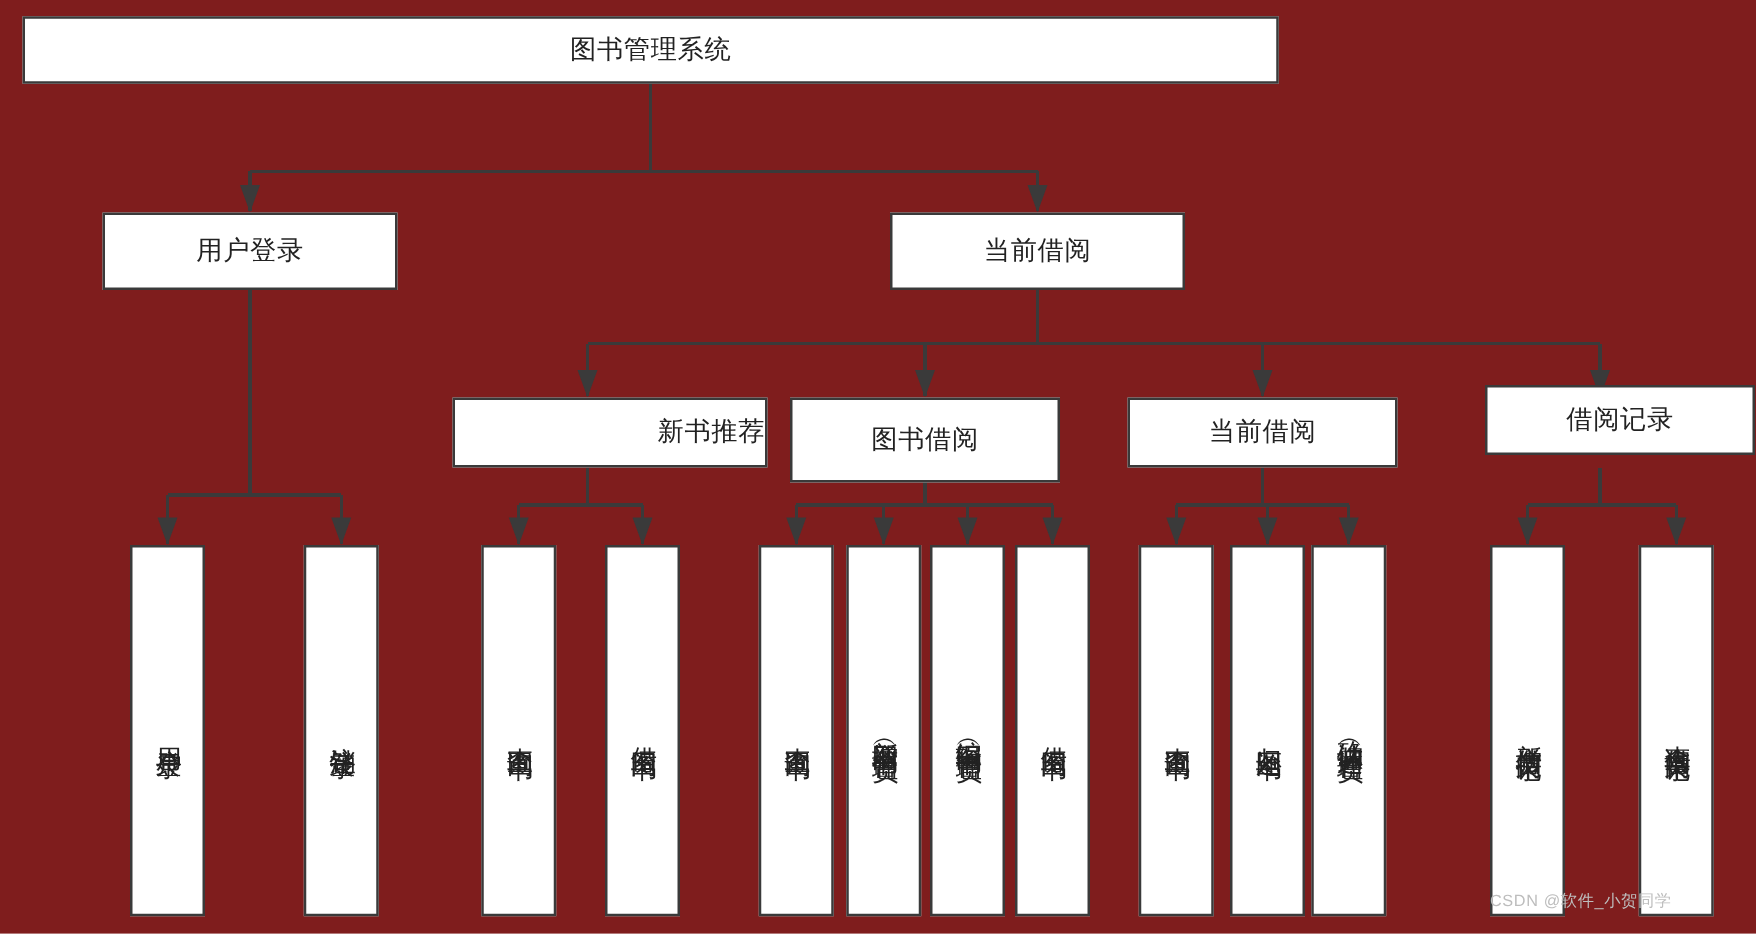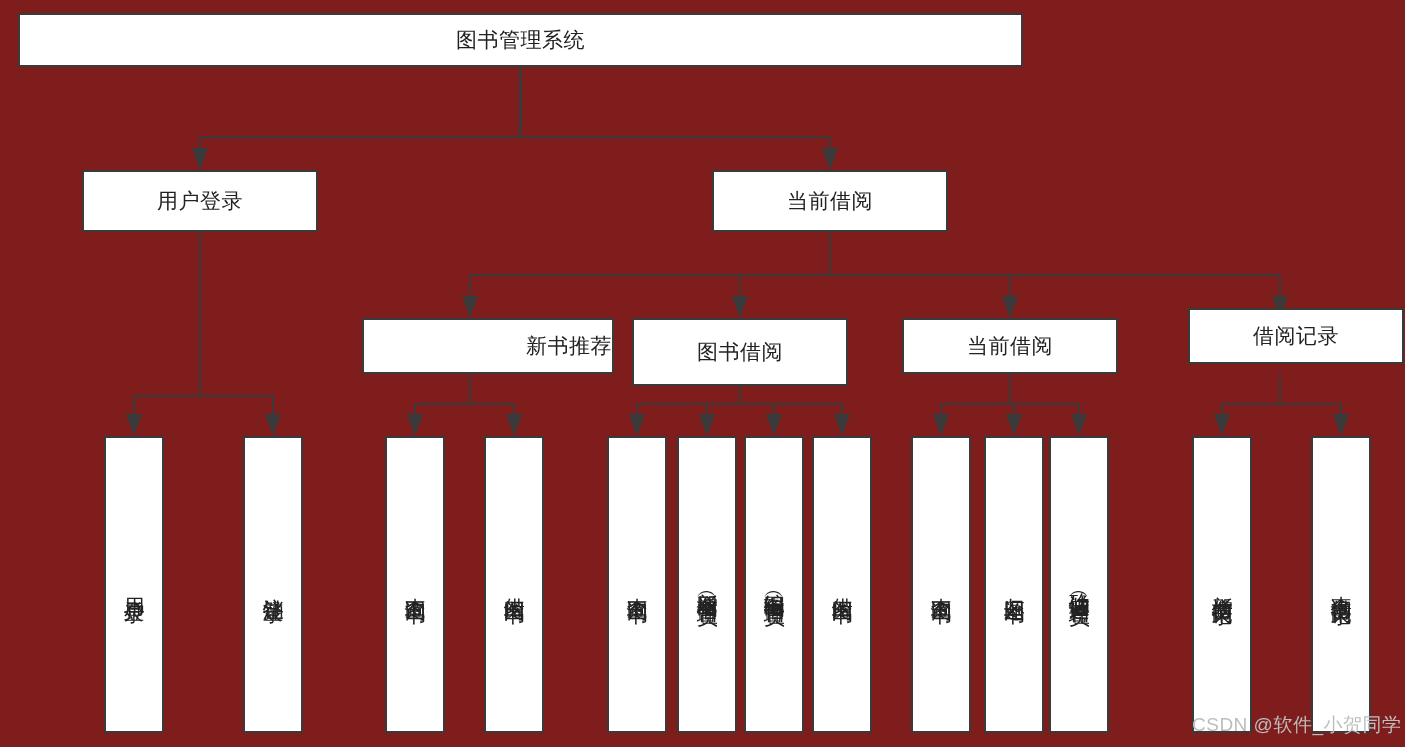--- a/index.html
+++ b/index.html
@@ -44,21 +44,21 @@
   .node-v .label {
     writing-mode: vertical-rl;
     text-orientation: upright;
     font-size: 21px;
     letter-spacing: 2px;
     line-height: 1.25;
     white-space: nowrap;
   }
   .watermark {
     position: absolute;
-    font-size: 19px;
+    font-size: 13px;
     color: #bdbdbd;
     white-space: nowrap;
     letter-spacing: 0.5px;
   }
 </style>
 </head>
 <body>
 
 <div id="canvas">
   <svg id="wires" viewBox="0 0 1405 747" xmlns="http://www.w3.org/2000/svg">

